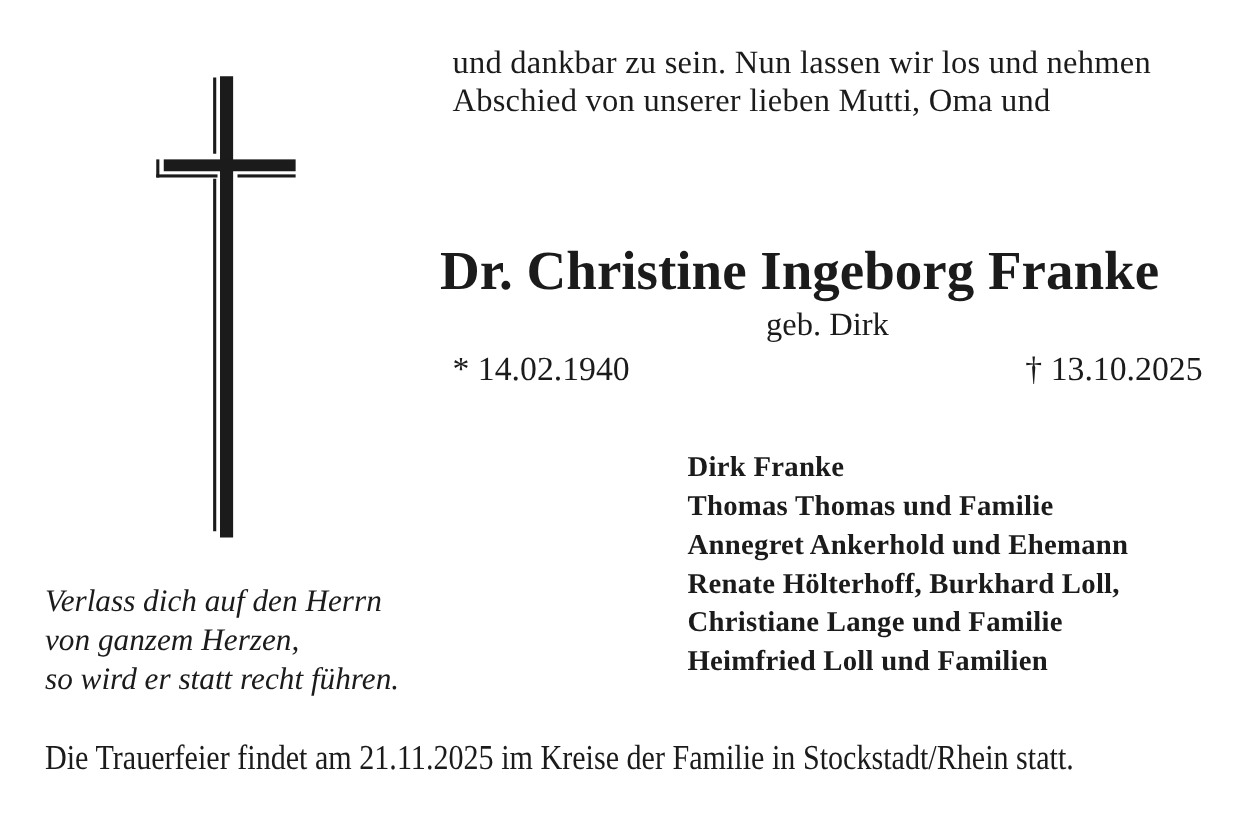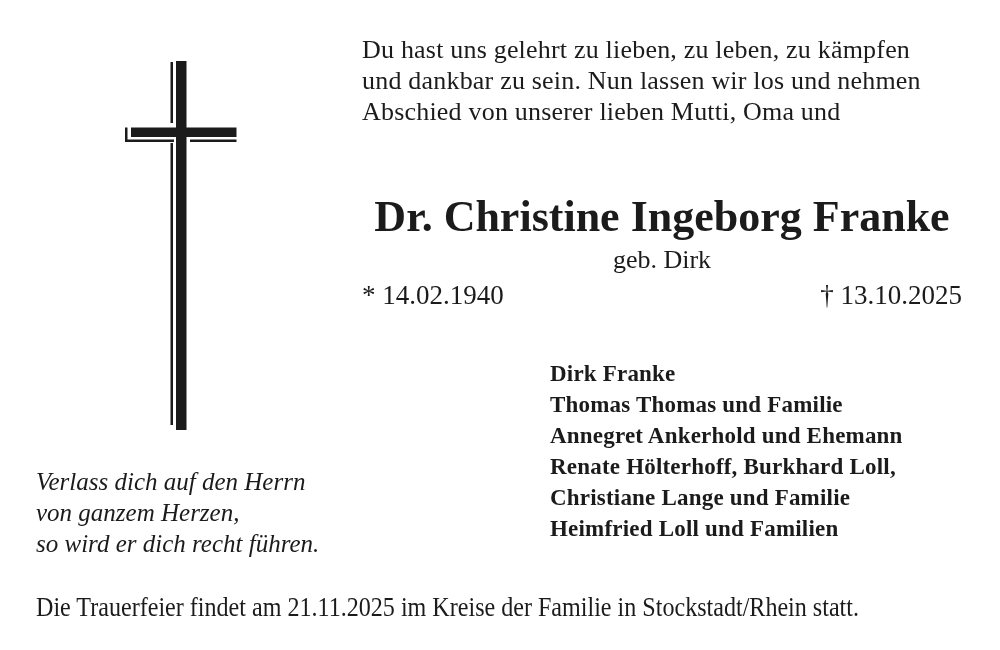--- a/index.html
+++ b/index.html
@@ -27,24 +27,24 @@
     position: absolute;
     left: 362px;
     top: 34px;
     font-size: 26px;
     line-height: 31px;
     letter-spacing: 0.2px;
     white-space: nowrap;
   }
   .name-block {
     position: absolute;
-    left: 362px;
+    left: 352px;
     top: 195px;
     width: 600px;
-    text-align: center;
+    text-align: left;
     font-size: 44px;
     font-weight: bold;
     line-height: 44px;
     white-space: nowrap;
   }
   .maiden-block {
     position: absolute;
     left: 362px;
     top: 246px;
     width: 600px;
@@ -112,21 +112,20 @@
 
       <rect x="5" y="72.5" width="2.5" height="14.5"></rect>
 
       <rect x="5" y="84.5" width="49" height="2.5"></rect>
 
       <rect x="70" y="84.5" width="46.5" height="2.5"></rect>
     </g>
   </svg>
 
   <div class="intro">
-    <div>Du hast uns gelehrt zu lieben, zu leben, zu kämpfen</div>
     <div>und dankbar zu sein. Nun lassen wir los und nehmen</div>
     <div>Abschied von unserer lieben Mutti, Oma und</div>
   </div>
 
   <div class="name-block">Dr. Christine Ingeborg Franke</div>
 
   <div class="maiden-block">geb. Dirk</div>
 
   <div class="dates-block">
     <span>* 14.02.1940</span>
@@ -138,18 +137,18 @@
     <div>Thomas Thomas und Familie</div>
     <div>Annegret Ankerhold und Ehemann</div>
     <div>Renate Hölterhoff, Burkhard Loll,</div>
     <div>Christiane Lange und Familie</div>
     <div>Heimfried Loll und Familien</div>
   </div>
 
   <div class="verse">
     <div>Verlass dich auf den Herrn</div>
     <div>von ganzem Herzen,</div>
-    <div>so wird er dich recht führen.</div>
+    <div>so wird er statt recht führen.</div>
   </div>
 
   <div class="funeral">Die Trauerfeier findet am 21.11.2025 im Kreise der Familie in Stockstadt/Rhein statt.</div>
 
 </div>
 
 </body></html>

